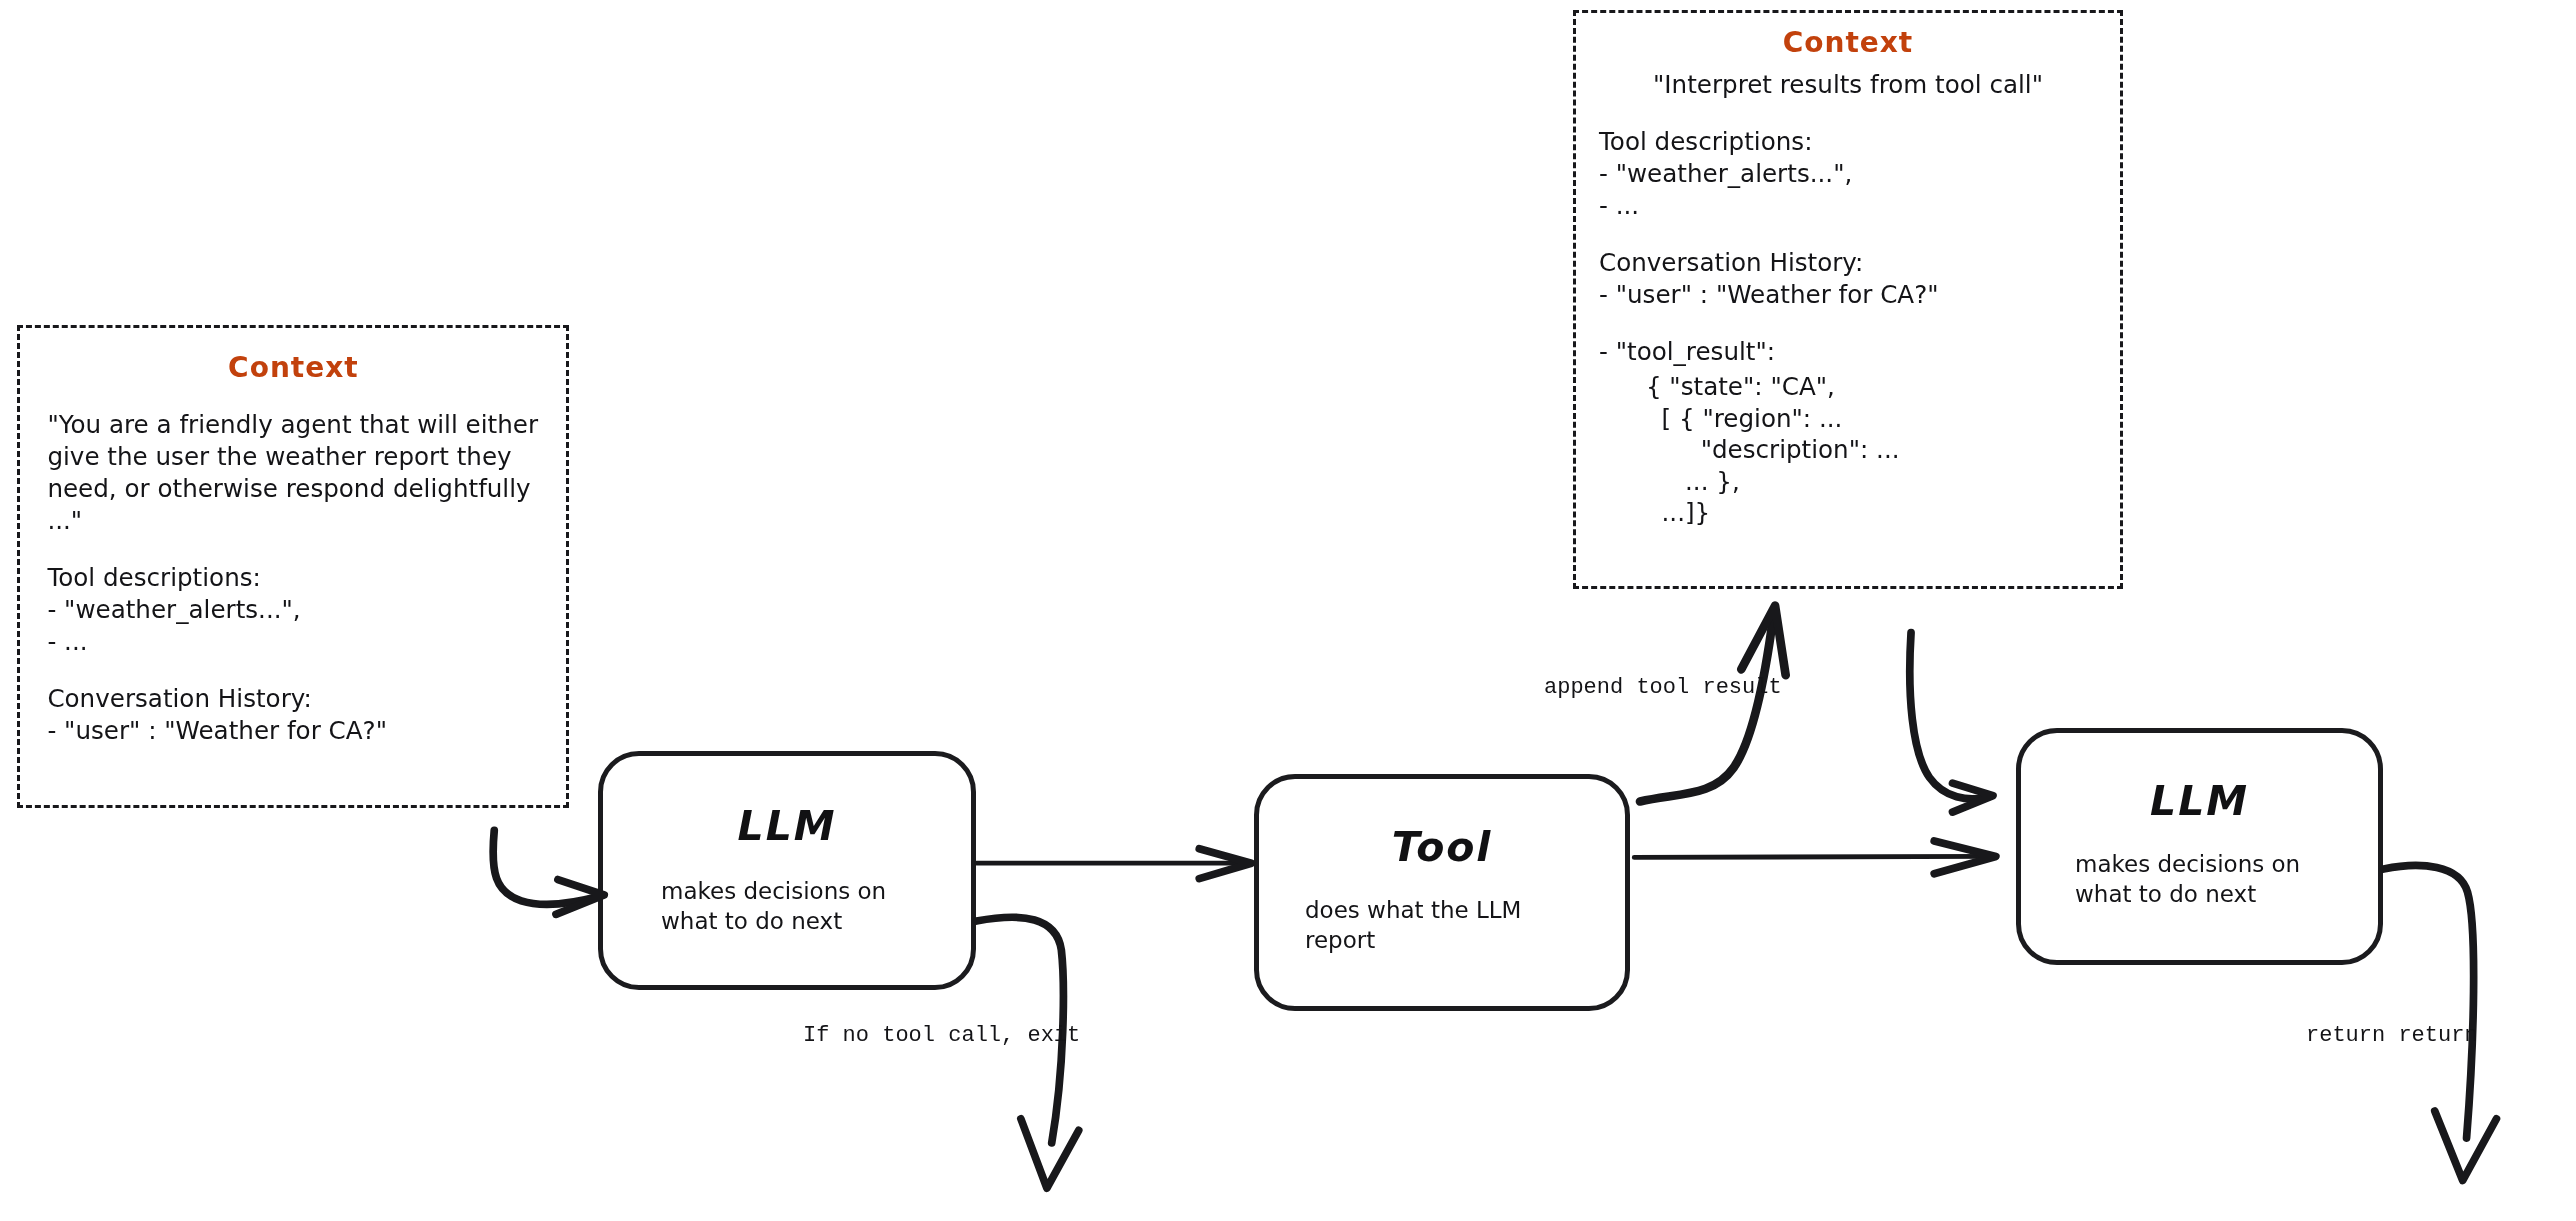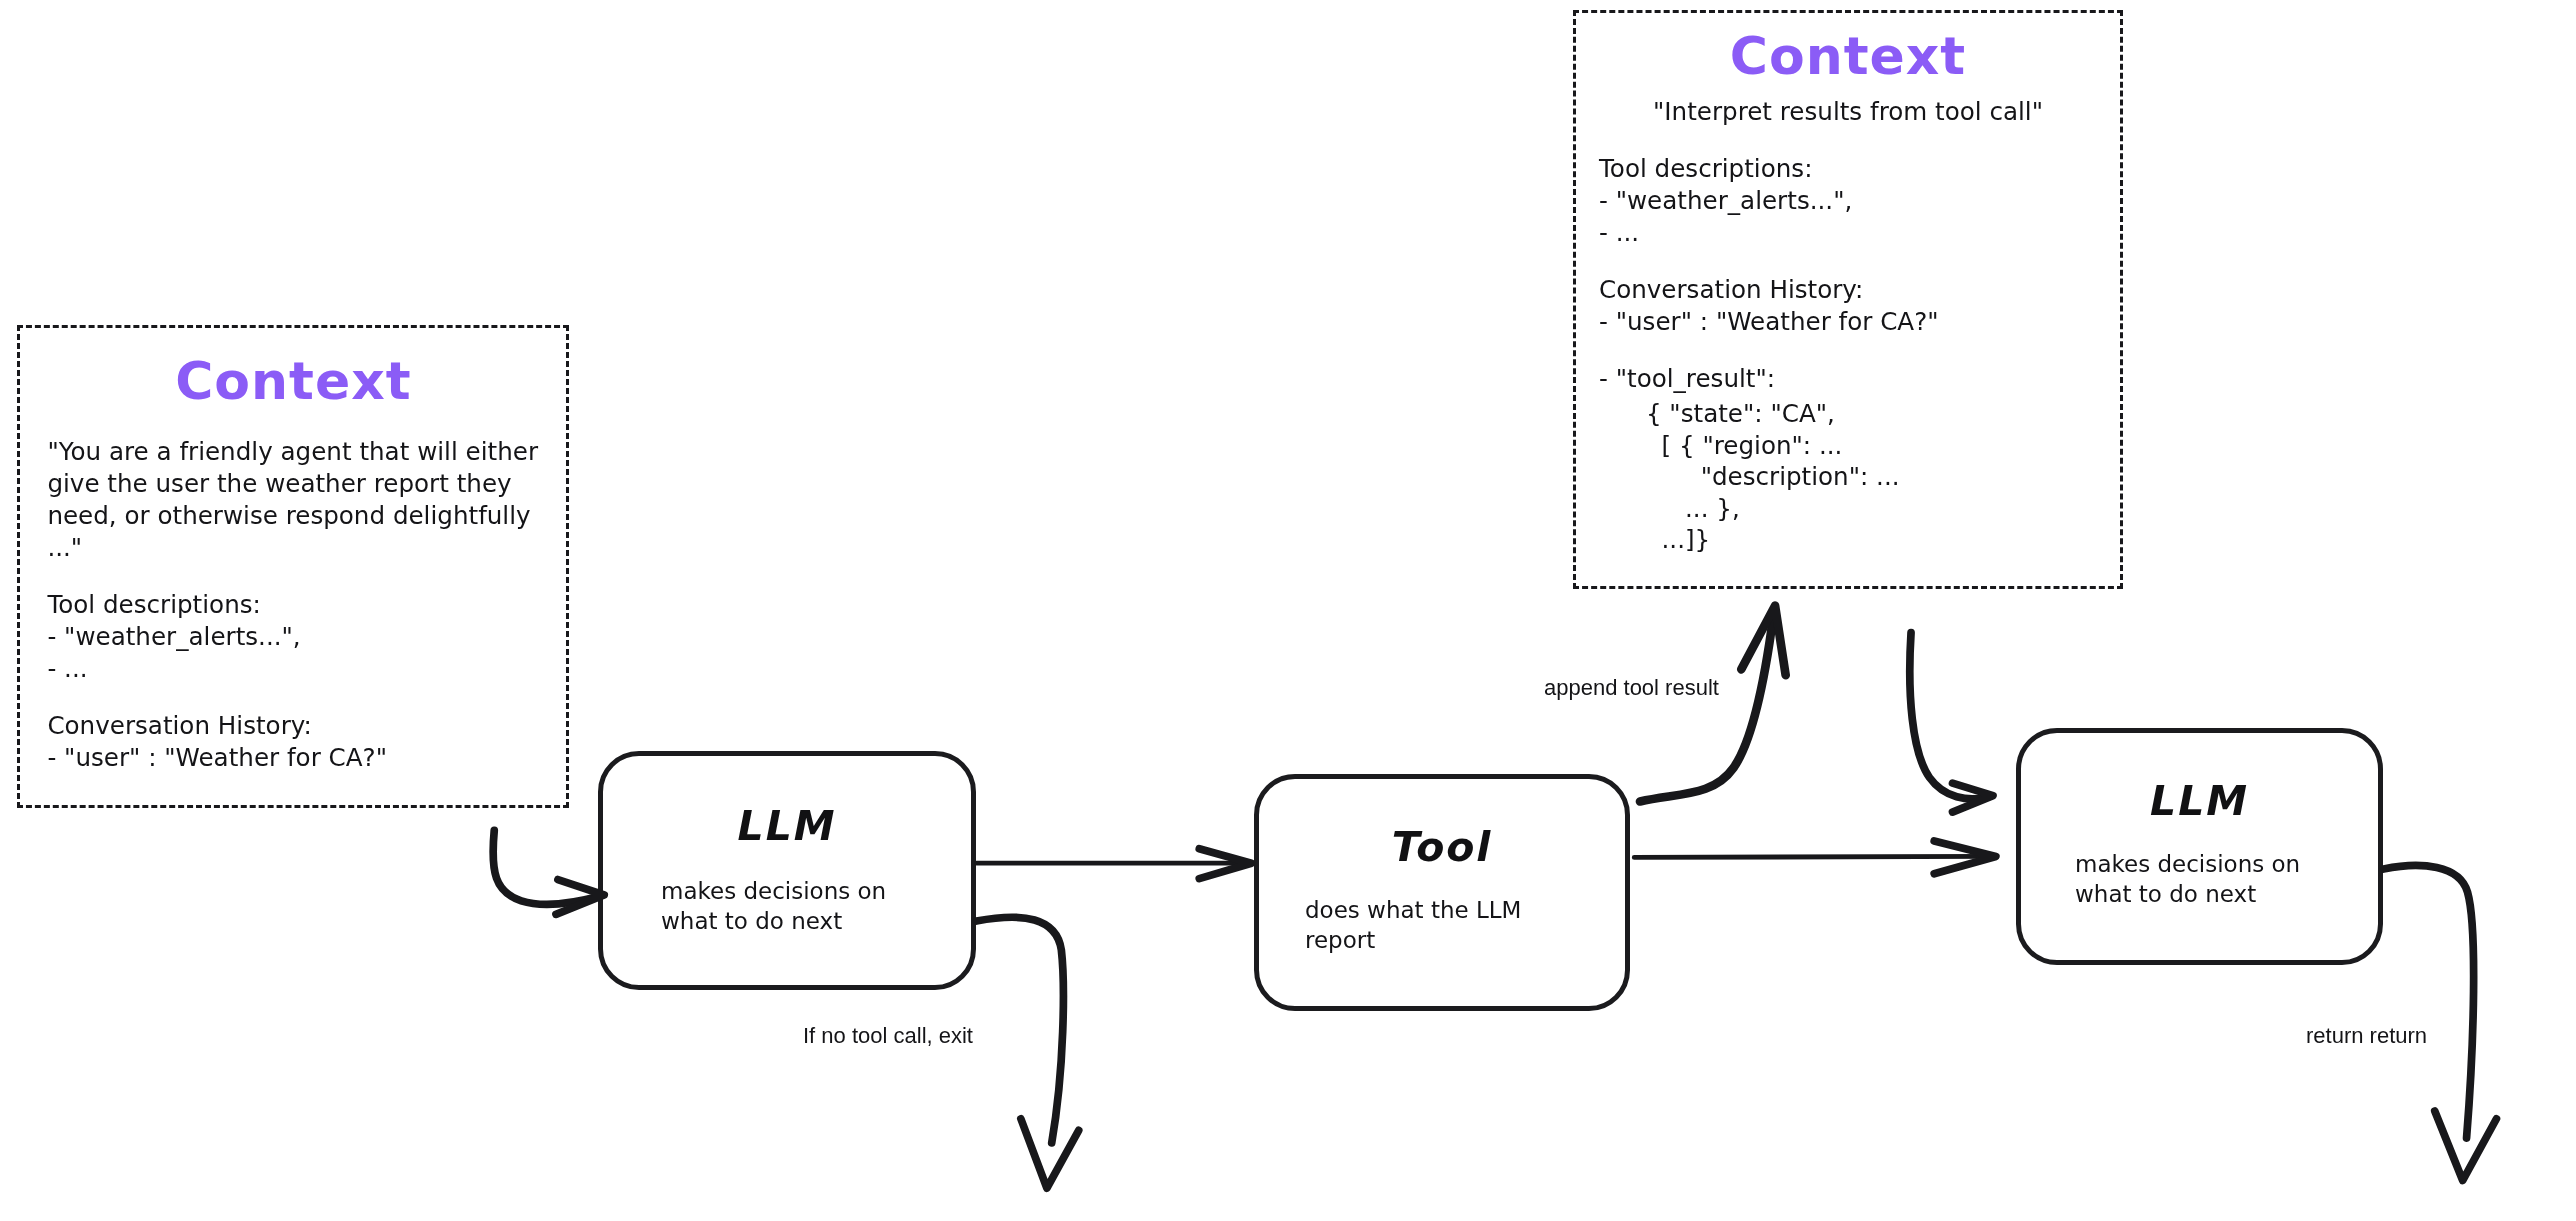--- a/index.html
+++ b/index.html
@@ -29,24 +29,24 @@
   
   .context-box {
     position: absolute;
     box-sizing: border-box;
     border: 3.9px dashed #18181b;
     background: transparent;
   }
   .context-title {
     text-align: center;
     font-family: "DejaVu Sans", sans-serif;
-    font-size: 52px;
+    font-size: 28px;
     font-weight: 600;
     letter-spacing: 1px;
-    color: #8b5cf6;
+    color: #c2410c;
   }
   .context-body {
     font-family: "DejaVu Sans", sans-serif;
     font-size: 24.6px;
     line-height: 1.30;
     color: #141417;
     white-space: pre-wrap;
   }
   .ctx-left {
     left: 17.4px;
@@ -138,21 +138,21 @@
     top: 728px;
     width: 367px;
     height: 237px;
   }
   .node-llm2 .node-title { margin-top: 44px; }
   .node-llm2 .node-sub   { margin-top: 25px; margin-left: 54px; }
 
   
   .edge-label {
     position: absolute;
-    font-family: Liberation Sans, sans-serif;
+    font-family: Liberation Mono, monospace;
     font-size: 22px;
     color: #141417;
     white-space: nowrap;
   }
   .lbl-exit   { left: 803px;  top: 1023px; }
   .lbl-append { left: 1544px; top: 675px;  }
   .lbl-return { left: 2306px; top: 1023px; }
 </style>
 </head>
 <body>

